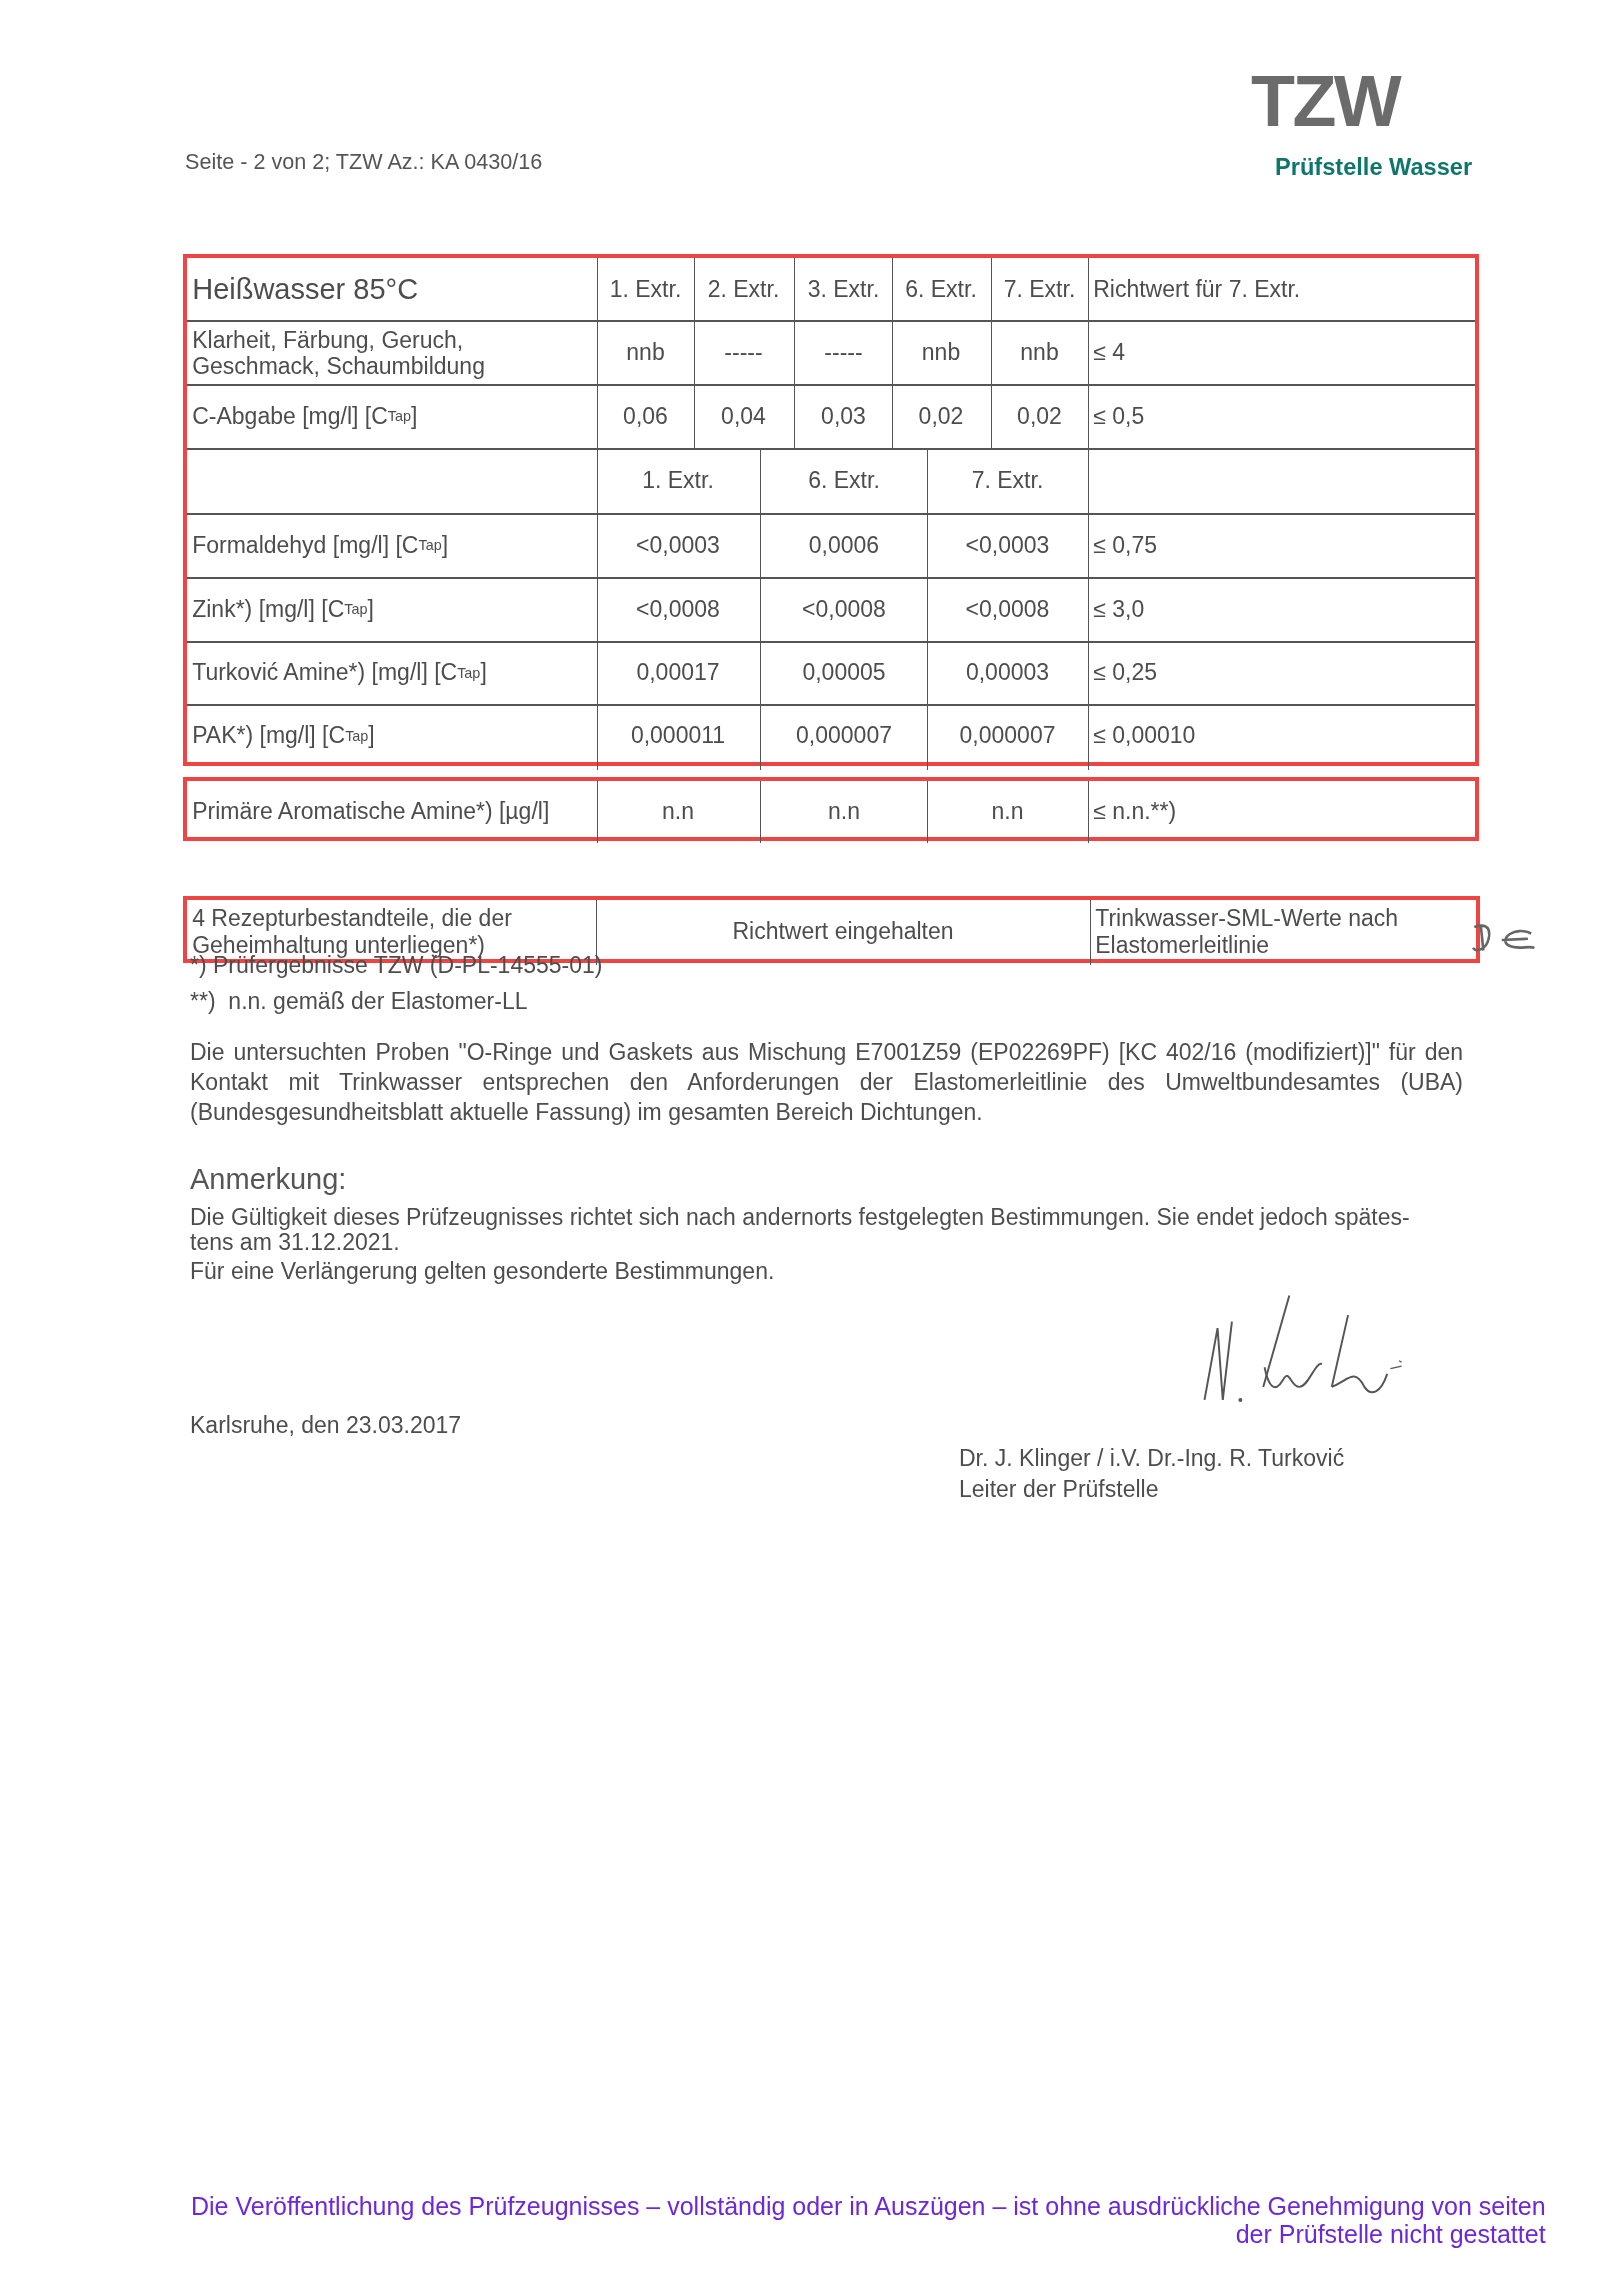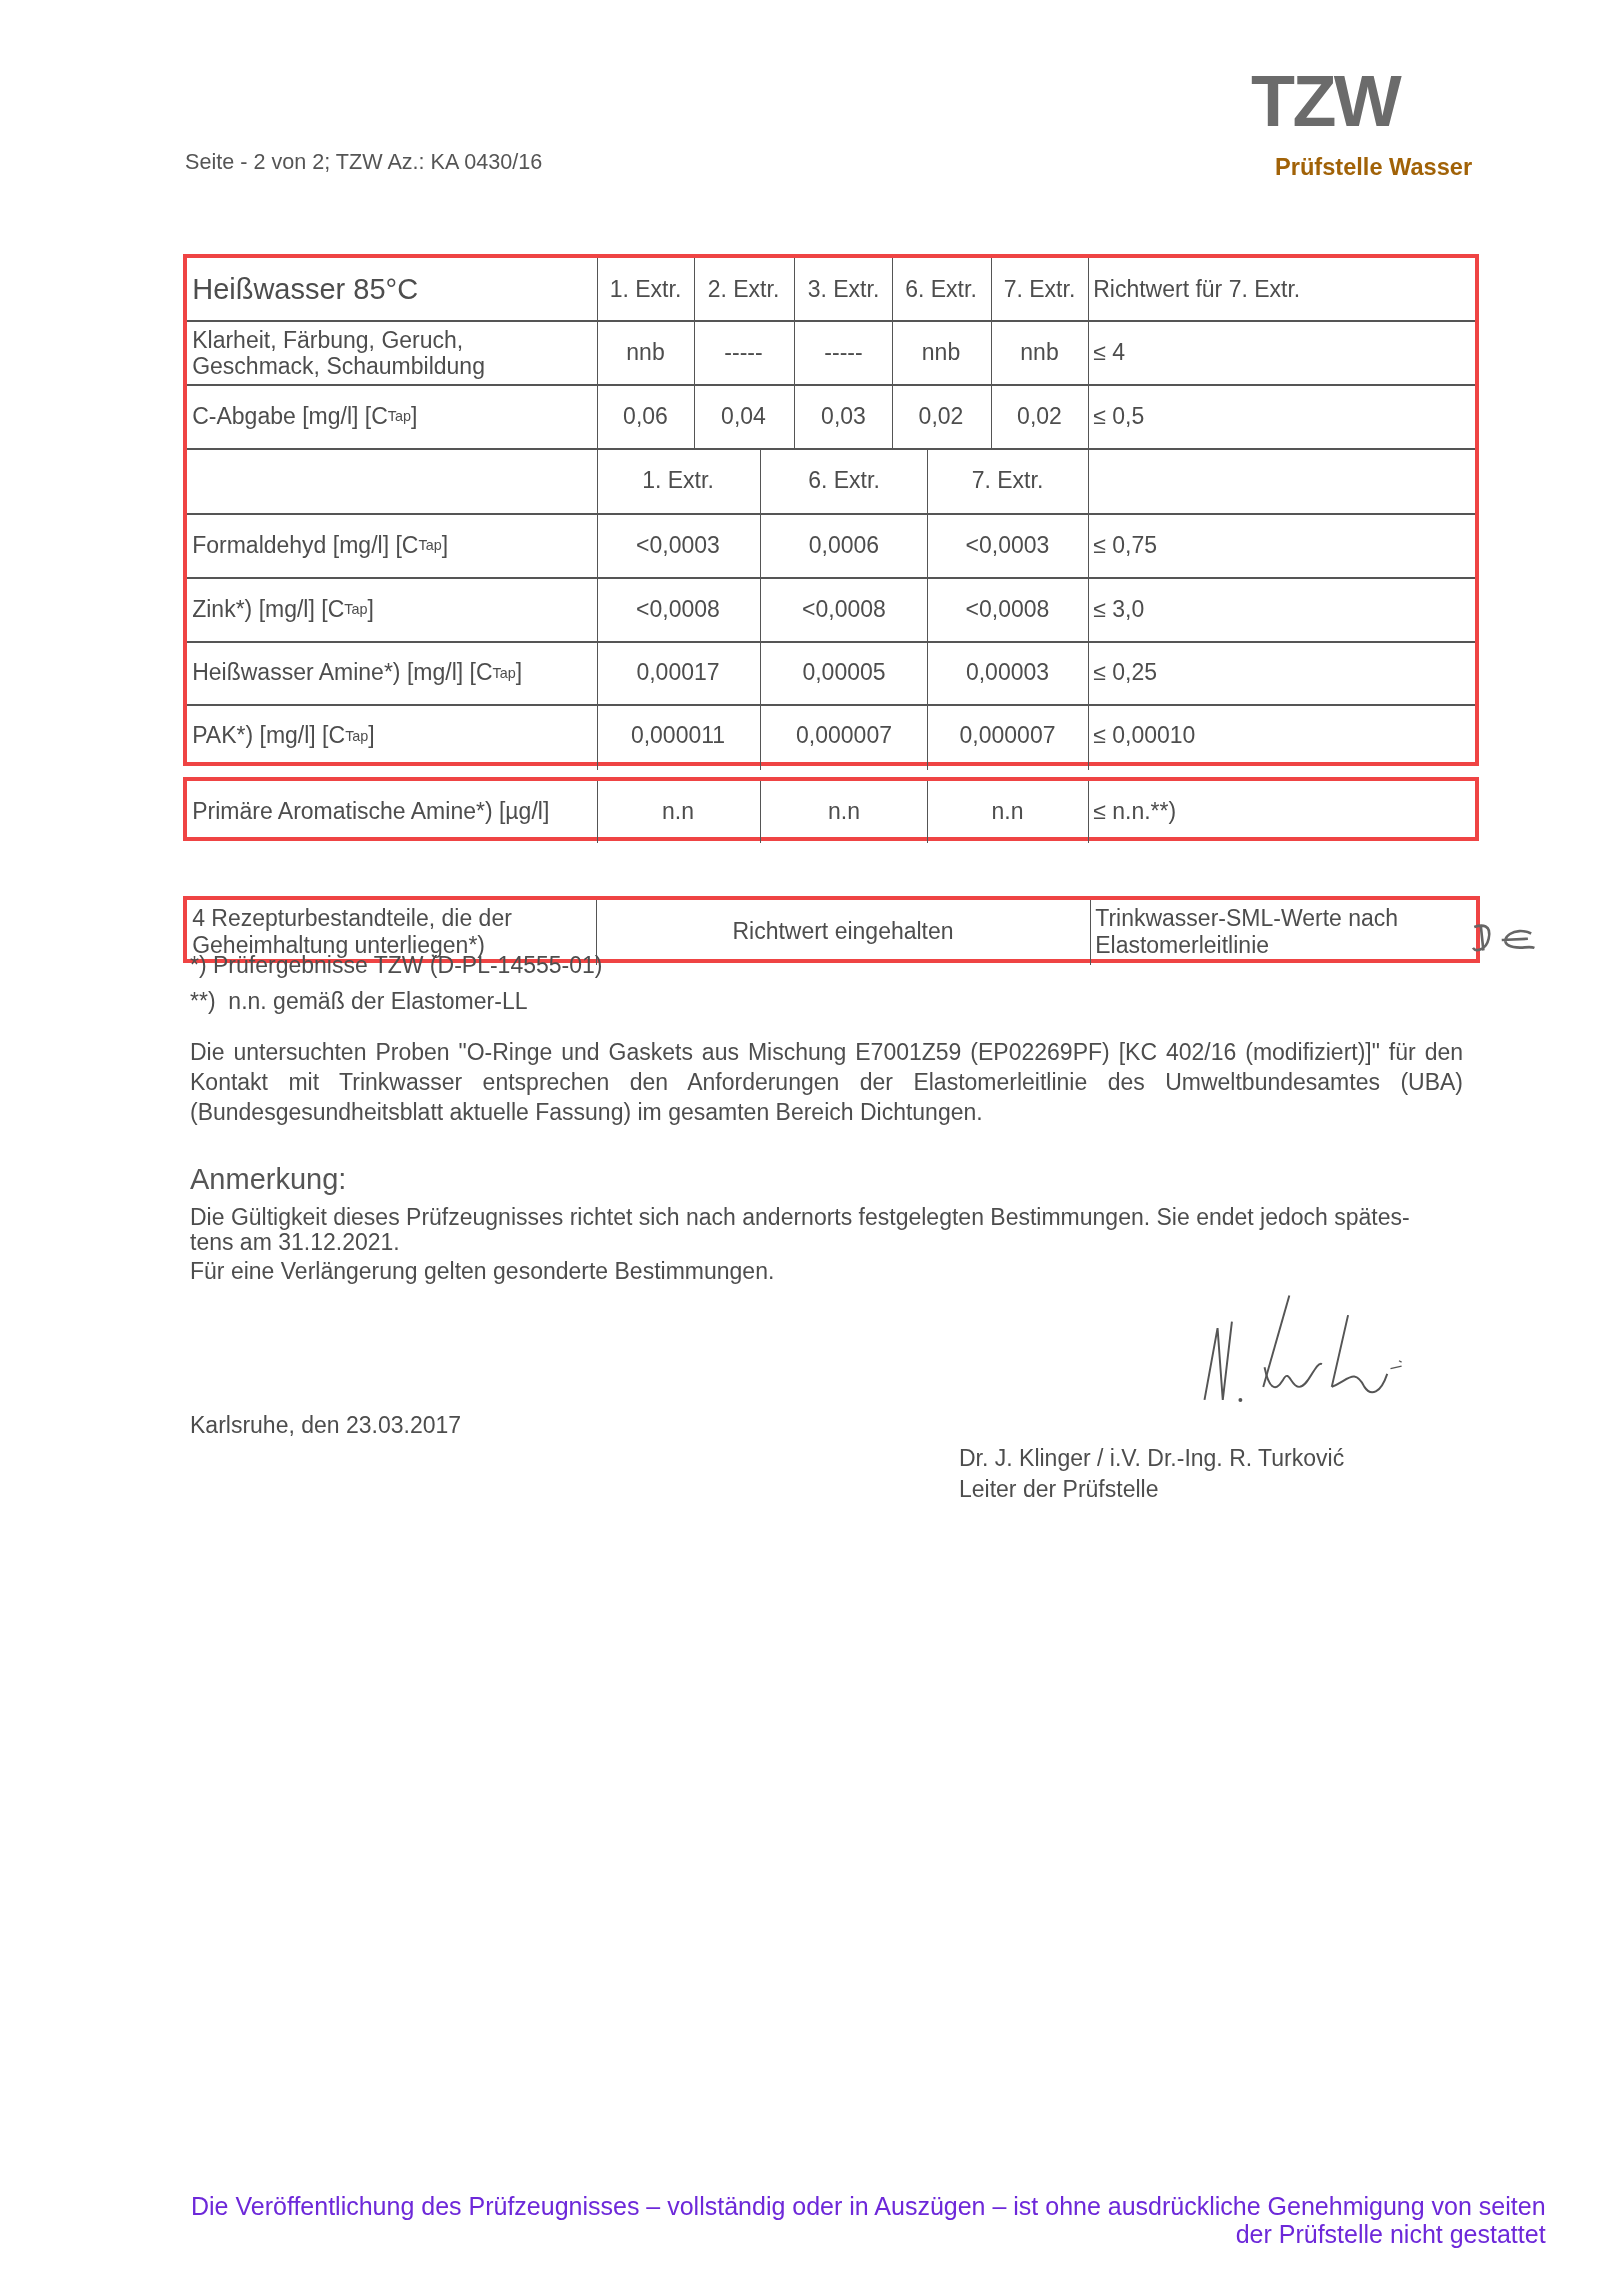--- a/index.html
+++ b/index.html
@@ -3,21 +3,21 @@
 <meta charset="utf-8">
 <style>
   html, body { margin: 0; padding: 0; background: #ffffff; }
   body {
     width: 1622px; height: 2295px; position: relative; overflow: hidden;
     font-family: "Liberation Sans", sans-serif; color: #4a4a4a;
   }
   .abs { position: absolute; }
   .hdr-ref { left: 185px; top: 149px; font-size: 21.6px; color: #555; }
   .logo { left: 1251px; top: 65px; font-size: 72px; font-weight: bold; color: #6b6b6b; letter-spacing: -2.6px; line-height: 1; transform: scaleX(1.0); }
-  .logo-sub { left: 1275px; top: 154px; font-size: 23.6px; font-weight: bold; color: #a16207; }
+  .logo-sub { left: 1275px; top: 154px; font-size: 23.6px; font-weight: bold; color: #0f766e; }
 
   .tbl { position: absolute; border: 4px solid #ef4444; box-sizing: border-box; }
   .cell { position: absolute; box-sizing: border-box; display: flex; align-items: center; font-size: 23px; color: #4d4d4d; }
   .c { justify-content: center; text-align: center; }
   .l { justify-content: flex-start; padding-left: 5.2px; }
   .vl { position: absolute; width: 0; border-left: 1.3px solid #555; }
   .hl { position: absolute; height: 0; border-top: 2px solid #555; }
   .big { font-size: 29px; }
   sub.tap { font-size: 14.4px; vertical-align: -2.6px; }
   .two { line-height: 1.15; display: block; padding-top: 2.6px; }
@@ -110,21 +110,21 @@
     <span>Zink*) [mg/l] [C</span>
       <sub class="tap">Tap</sub>
       <span>]</span>
   </div>
   <div class="cell c" style="left:410px; top:319px; width:162px; height:64px;">&lt;0,0008</div>
   <div class="cell c" style="left:573px; top:319px; width:168px; height:64px;">&lt;0,0008</div>
   <div class="cell c" style="left:740px; top:319px; width:161px; height:64px;">&lt;0,0008</div>
   <div class="cell l" style="left:901px; top:319px; width:393px; height:64px;">≤ 3,0</div>
 
   <div class="cell l" style="left:0; top:383px; width:410px; height:63px;">
-    <span>Heißwasser Amine*) [mg/l] [C</span>
+    <span>Turković Amine*) [mg/l] [C</span>
       <sub class="tap">Tap</sub>
       <span>]</span>
   </div>
   <div class="cell c" style="left:410px; top:383px; width:162px; height:63px;">0,00017</div>
   <div class="cell c" style="left:573px; top:383px; width:168px; height:63px;">0,00005</div>
   <div class="cell c" style="left:740px; top:383px; width:161px; height:63px;">0,00003</div>
   <div class="cell l" style="left:901px; top:383px; width:393px; height:63px;">≤ 0,25</div>
 
   <div class="cell l" style="left:0; top:446px; width:410px; height:63px;">
     <span>PAK*) [mg/l] [C</span>

